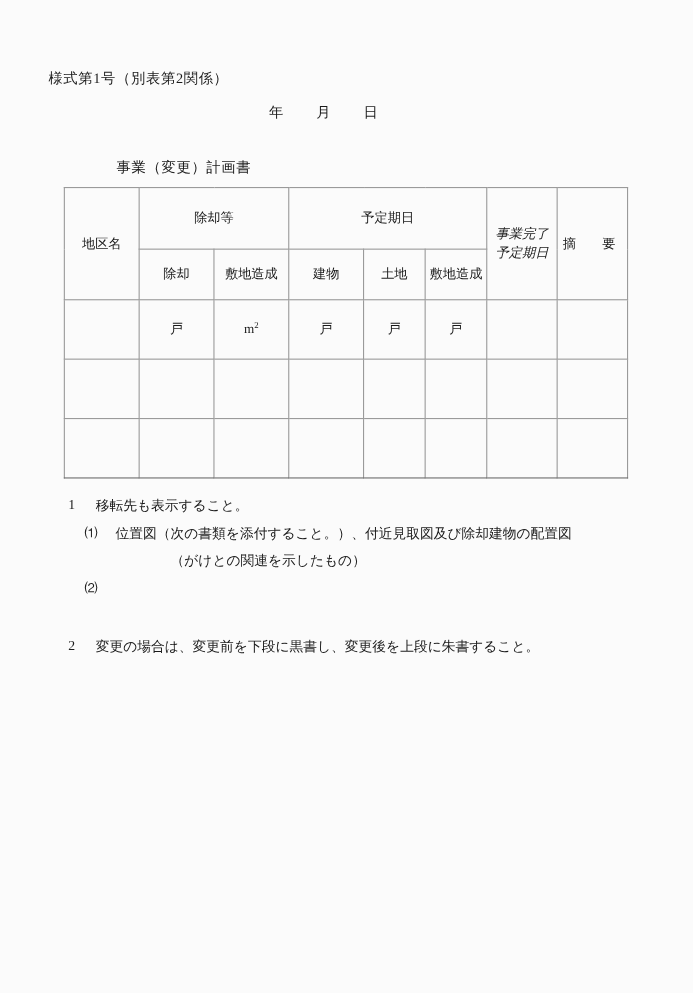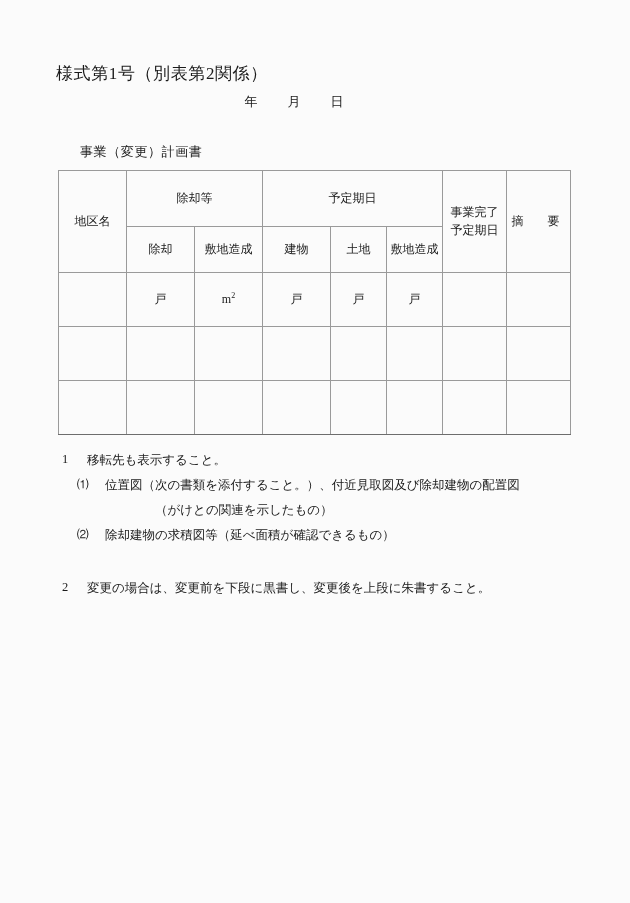--- a/index.html
+++ b/index.html
@@ -16,43 +16,43 @@
     position: relative;
     width: 630px;
     height: 903px;
     background: #fbfbfb;
     overflow: hidden;
   }
 
   
   .form-no {
     position: absolute;
-    left: 56px;
+    left: 44px;
     top: 62px;
-    font-size: 17px;
+    font-size: 13px;
     letter-spacing: 0.6px;
     white-space: nowrap;
   }
   .date-line {
     position: absolute;
     left: 0;
     top: 93px;
     width: 600px;
     text-align: center;
     font-size: 13px;
     white-space: nowrap;
   }
   .date-line .dl-seg { display: inline-block; }
   .date-line .dl-gap-a { display: inline-block; width: 30px; }
   .date-line .dl-gap-b { display: inline-block; width: 30px; }
   .date-line .dl-tail { display: inline-block; width: 12px; }
 
   .doc-title {
     position: absolute;
-    left: 80px;
+    left: 106px;
     top: 143px;
     font-size: 13px;
     letter-spacing: 0.6px;
     white-space: nowrap;
   }
 
   
   .grid-wrap {
     position: absolute;
     left: 58px;
@@ -82,21 +82,21 @@
     padding-right: 8px;
     vertical-align: top;
     padding-top: 5px;
     font-size: 12px;
   }
   .unit-sup {
     font-size: 8px;
     vertical-align: super;
     line-height: 0;
   }
-  .two-line { line-height: 1.85; }
+  .two-line { line-height: 1.85; font-style: italic; }
   .spaced { letter-spacing: 6px; padding-left: 6px; }
 
   
   .notes {
     position: absolute;
     left: 0;
     top: 452px;
     width: 630px;
     font-size: 12.5px;
   }
@@ -221,21 +221,20 @@
     </div>
     <div class="note-row">
       <span class="sub-num">⑴</span>
       <span class="sub-body">位置図（次の書類を添付すること。）、付近見取図及び除却建物の配置図</span>
     </div>
     <div class="note-row">
       <span class="cont-body">（がけとの関連を示したもの）</span>
     </div>
     <div class="note-row">
       <span class="sub-num">⑵</span>
-      <span class="sub-body">除却建物の求積図等（延べ面積が確認できるもの）</span>
     </div>
     <div class="gap-row"></div>
     <div class="note-row">
       <span class="note-num">2</span>
       <span class="note-body-1">変更の場合は、変更前を下段に黒書し、変更後を上段に朱書すること。</span>
     </div>
   </div>
 
 </div>
 

